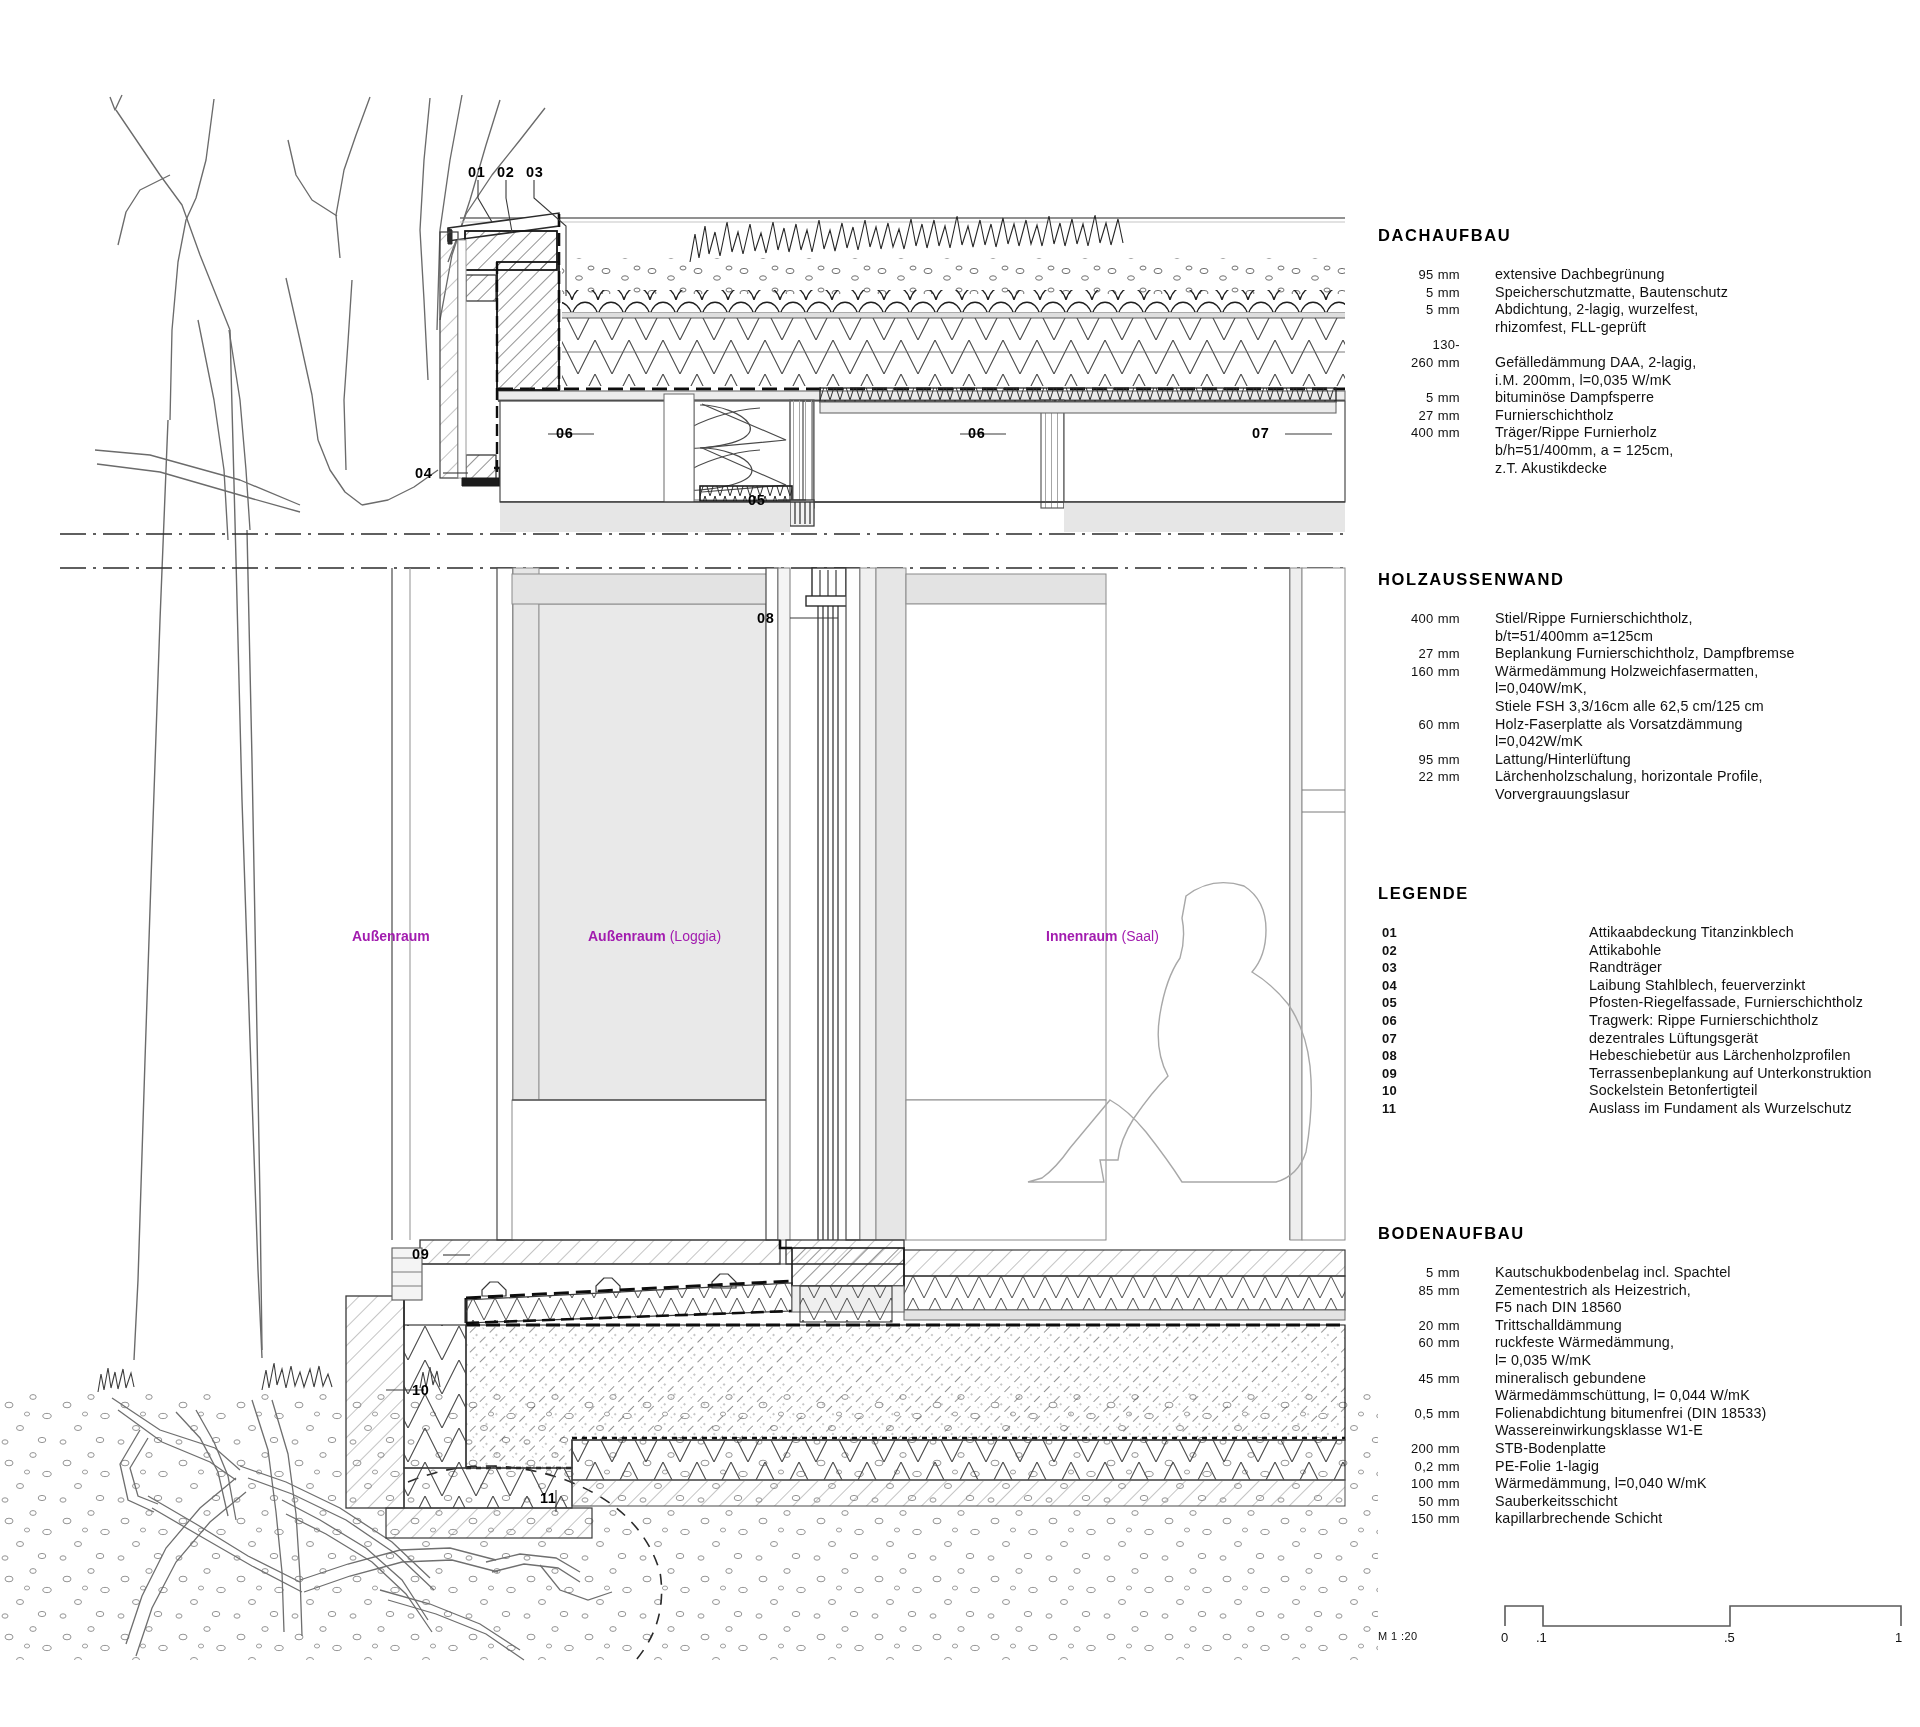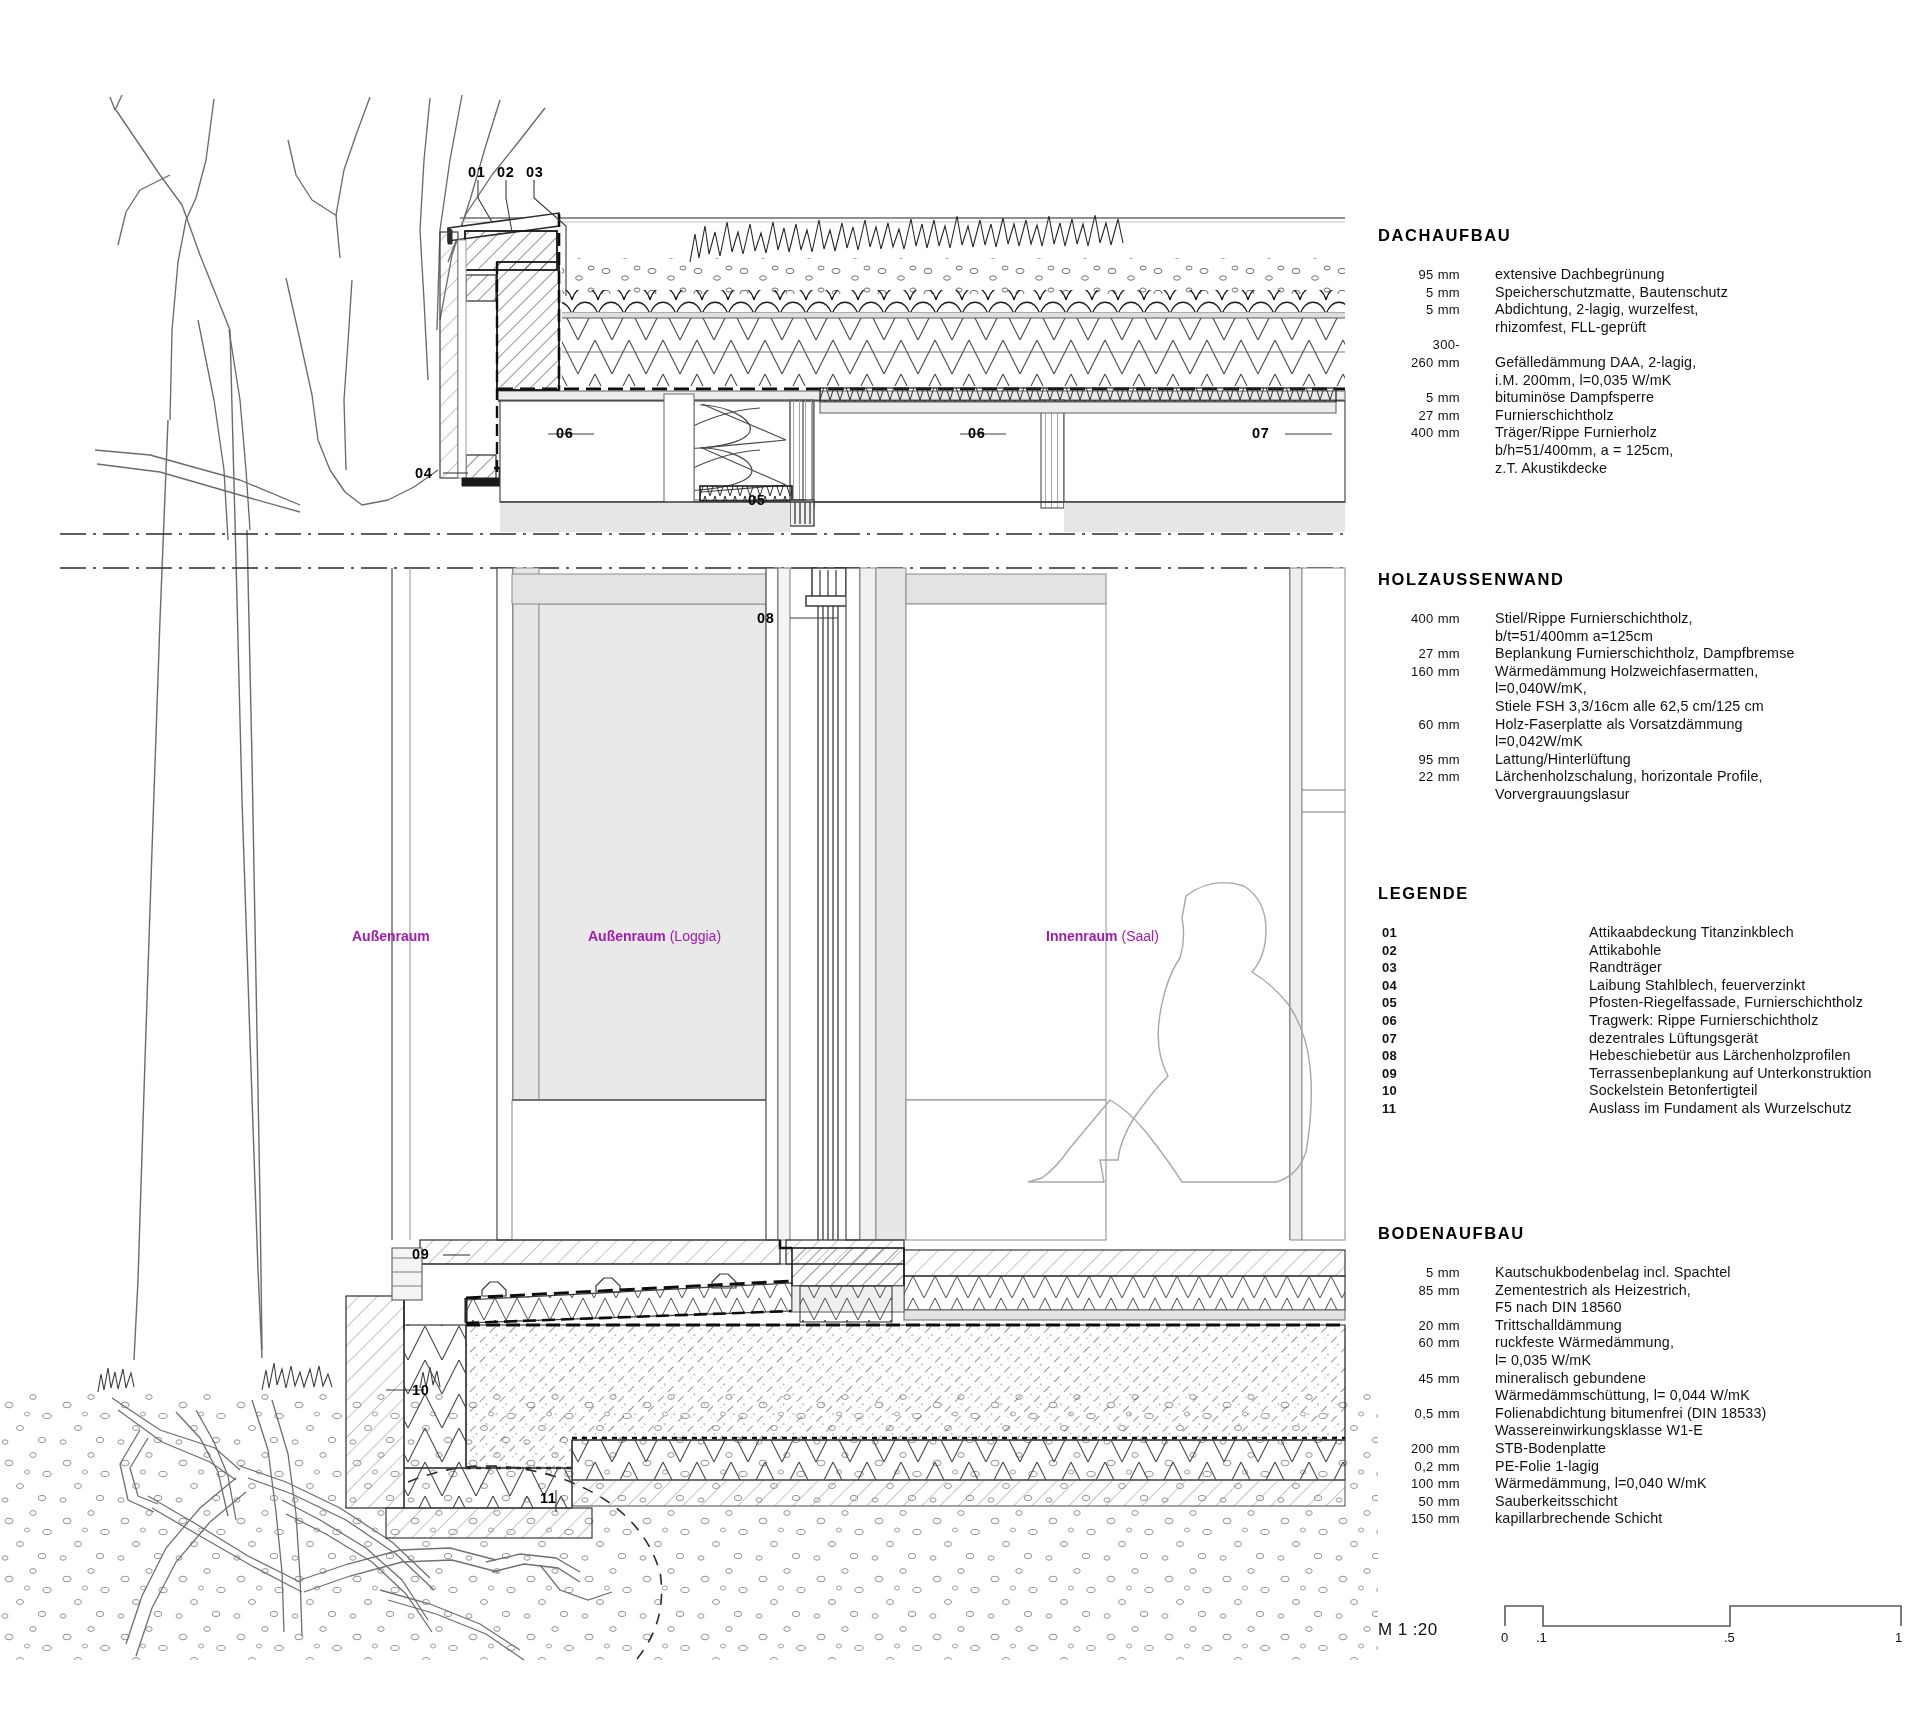--- a/index.html
+++ b/index.html
@@ -24,21 +24,21 @@
   }
   .spec-row .desc{
     padding-left:35px;font-size:14.3px;letter-spacing:.15px;white-space:nowrap;
   }
   .spec-row.cont .qty{visibility:hidden;}
   .legend-row .qty{font-weight:bold;text-align:left;padding-left:4px;}
   .legend-row .desc{padding-left:125px;}
 
   
   .scalewrap{position:absolute;left:1378px;top:1600px;width:540px;height:70px;}
-  .scale-label{position:absolute;left:0;top:20px;font-size:17px;letter-spacing:.4px;}
+  .scale-label{position:absolute;left:0;top:30px;font-size:11px;letter-spacing:.4px;}
   .scale-gfx{position:absolute;left:125px;top:0;width:400px;height:52px;}
   .scale-ticks{position:absolute;left:125px;top:30px;width:400px;height:22px;font-size:13px;}
   .scale-ticks span{position:absolute;top:0;}
 
   
   #draw{position:absolute;left:0;top:0;width:1378px;height:1727px;}
   svg{display:block;}
 
   
   .anno{position:absolute;font-size:14.5px;font-weight:bold;letter-spacing:.6px;color:#000;}
@@ -415,21 +415,21 @@
           </div>
           <div class="spec-row">
             <div class="qty">5 mm</div>
             <div class="desc">Abdichtung, 2-lagig, wurzelfest,</div>
           </div>
           <div class="spec-row cont">
             <div class="qty"></div>
             <div class="desc">rhizomfest, FLL-geprüft</div>
           </div>
           <div class="spec-row">
-            <div class="qty">300-</div>
+            <div class="qty">130-</div>
             <div class="desc"></div>
           </div>
           <div class="spec-row">
             <div class="qty">260 mm</div>
             <div class="desc">Gefälledämmung DAA, 2-lagig,</div>
           </div>
           <div class="spec-row cont">
             <div class="qty"></div>
             <div class="desc">i.M. 200mm, l=0,035 W/mK</div>
           </div>

